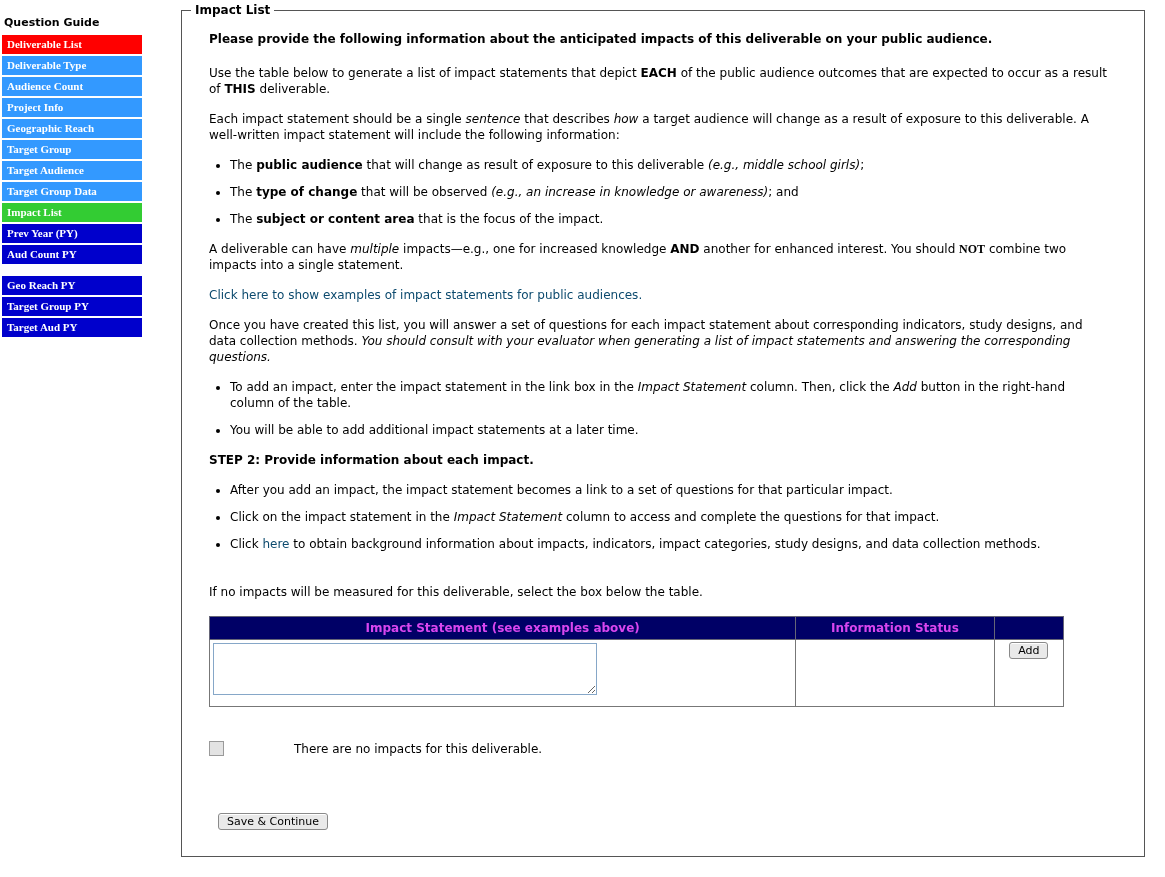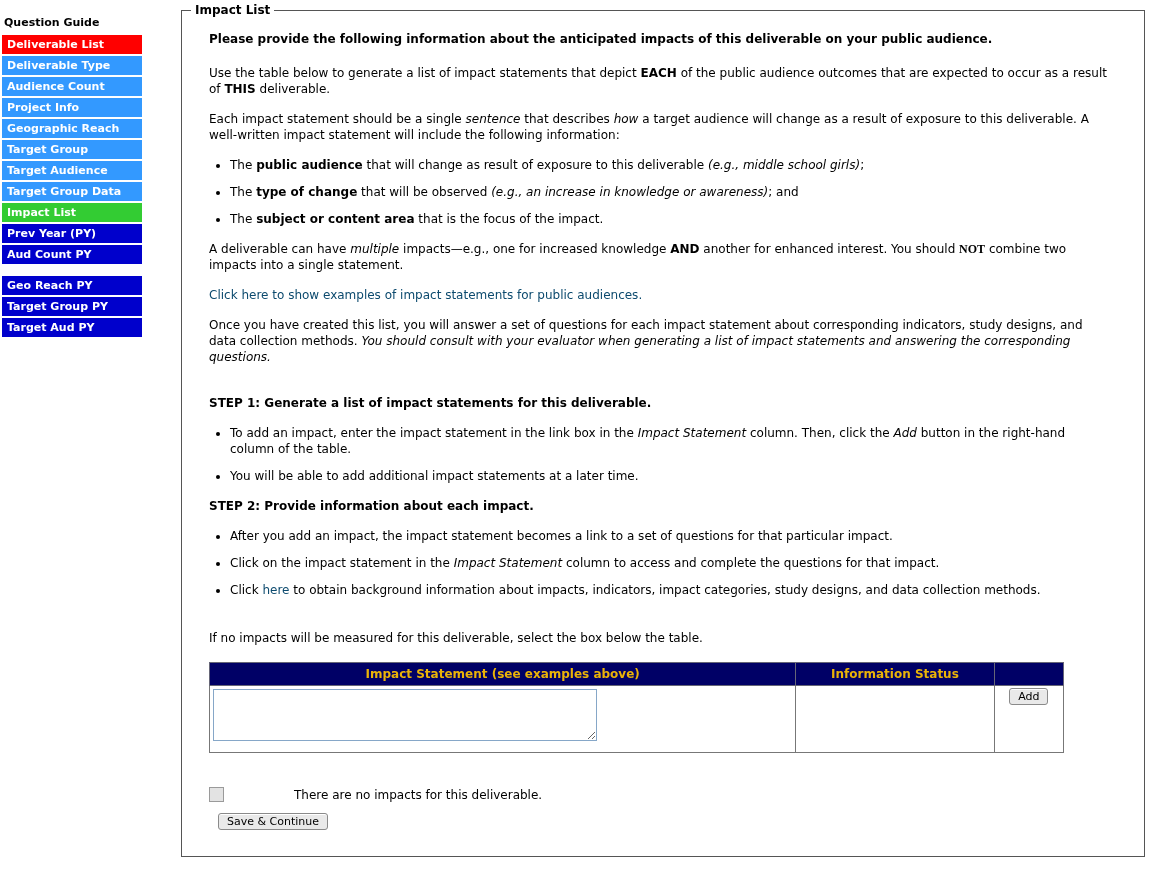--- a/index.html
+++ b/index.html
@@ -7,21 +7,21 @@
     font-family:"DejaVu Sans","Liberation Sans",sans-serif;
     font-size:12px; color:#000;
     width:1165px; height:877px; position:relative;
   }
 
   
   .sidebar { position:absolute; left:2px; top:16px; width:140px; }
   .sidebar-title { font-weight:bold; font-size:11px; margin:0 0 6px 2px; }
   .sb-item {
     height:17px; line-height:17px; padding:1px 16px 1px 5px; margin-bottom:2px;
-    color:#fff; font-weight:bold; font-size:11px; cursor:pointer;
+    color:#fff; font-weight:bold; font-size:11px; cursor:pointer;font-family:Liberation Serif, serif;
   }
 
   
   fieldset.main {
     position:absolute; left:181px; top:3px; width:962px; height:852px;
     border:1px solid #555; margin:0; padding:0; background:#fff;
   }
   fieldset.main legend { font-weight:bold; font-size:12px; margin-left:9px; padding:0 4px; }
 
   .content { padding:14px 14px 0 27px; }
@@ -34,21 +34,21 @@
   ul.b { margin:2px 0 14px 0; padding-left:21px; }
   ul.b li { margin-bottom:11px; line-height:16px; }
   .link { color:#0c4a6e; cursor:pointer; text-decoration:none; }
   .step-heading { font-weight:bold; margin:8px 0 14px 0; line-height:16px; }
   .gap-top { margin-top:30px; }
   .note { margin:32px 0 0 0; line-height:16px; }
 
   
   table.impact { border-collapse:collapse; width:855px; margin-top:16px; border:1px solid #000055; }
   table.impact th {
-    background:#000066; color:#eab308; font-weight:bold; font-size:12px;
+    background:#000066; color:#d946ef; font-weight:bold; font-size:12px;
     height:20px; border:1px solid #667; text-align:center; padding:1px 2px;
   }
   table.impact td { border:1px solid #777; height:62px; vertical-align:top; padding:2px; background:#fff; }
   td.cell-statement { width:586px; }
   td.cell-status { width:196px; }
   td.cell-action { width:65px; vertical-align:middle; text-align:center; }
   textarea.impact-input {
     width:378px; height:46px; margin:1px 0 0 1px;
     border:1px solid #86a7c8; font-family:inherit; font-size:12px;
     resize:both;
@@ -111,21 +111,20 @@
           <li><span>The </span><span style="font-weight: bold;">type of change</span><span> that will be observed </span><span style="font-style: italic;">(e.g., an increase in knowledge or awareness)</span><span>; and</span></li>
           <li><span>The </span><span style="font-weight: bold;">subject or content area</span><span> that is the focus of the impact.</span></li>
         </ul>
 
         <p class="t"><span>A deliverable can have </span><span style="font-style: italic;">multiple</span><span> impacts—e.g., one for increased knowledge </span><span style="font-weight: bold;">AND</span><span> another for enhanced interest. You should </span><span style="font-weight: bold; font-family: Liberation Serif, serif;">NOT</span><span> combine two impacts into a single statement.</span></p>
 
         <p class="t"><span class="link">Click here to show examples of impact statements for public audiences.</span></p>
 
         <p class="t"><span>Once you have created this list, you will answer a set of questions for each impact statement about corresponding indicators, study designs, and data collection methods. </span><span style="font-style: italic;">You should consult with your evaluator when generating a list of impact statements and answering the corresponding questions.</span></p>
 
-        <div class="step-heading gap-top">STEP 1: Generate a list of impact statements for this deliverable.</div>
         <ul class="b">
           <li><span>To add an impact, enter the impact statement in the link box in the </span><span style="font-style: italic;">Impact Statement</span><span> column. Then, click the </span><span style="font-style: italic;">Add</span><span> button in the right-hand column of the table.</span></li>
           <li><span>You will be able to add additional impact statements at a later time.</span></li>
         </ul>
 
         <div class="step-heading">STEP 2: Provide information about each impact.</div>
         <ul class="b">
           <li><span>After you add an impact, the impact statement becomes a link to a set of questions for that particular impact.</span></li>
           <li><span>Click on the impact statement in the </span><span style="font-style: italic;">Impact Statement</span><span> column to access and complete the questions for that impact.</span></li>
           <li><span>Click </span><span class="link">here</span><span> to obtain background information about impacts, indicators, impact categories, study designs, and data collection methods.</span></li>

